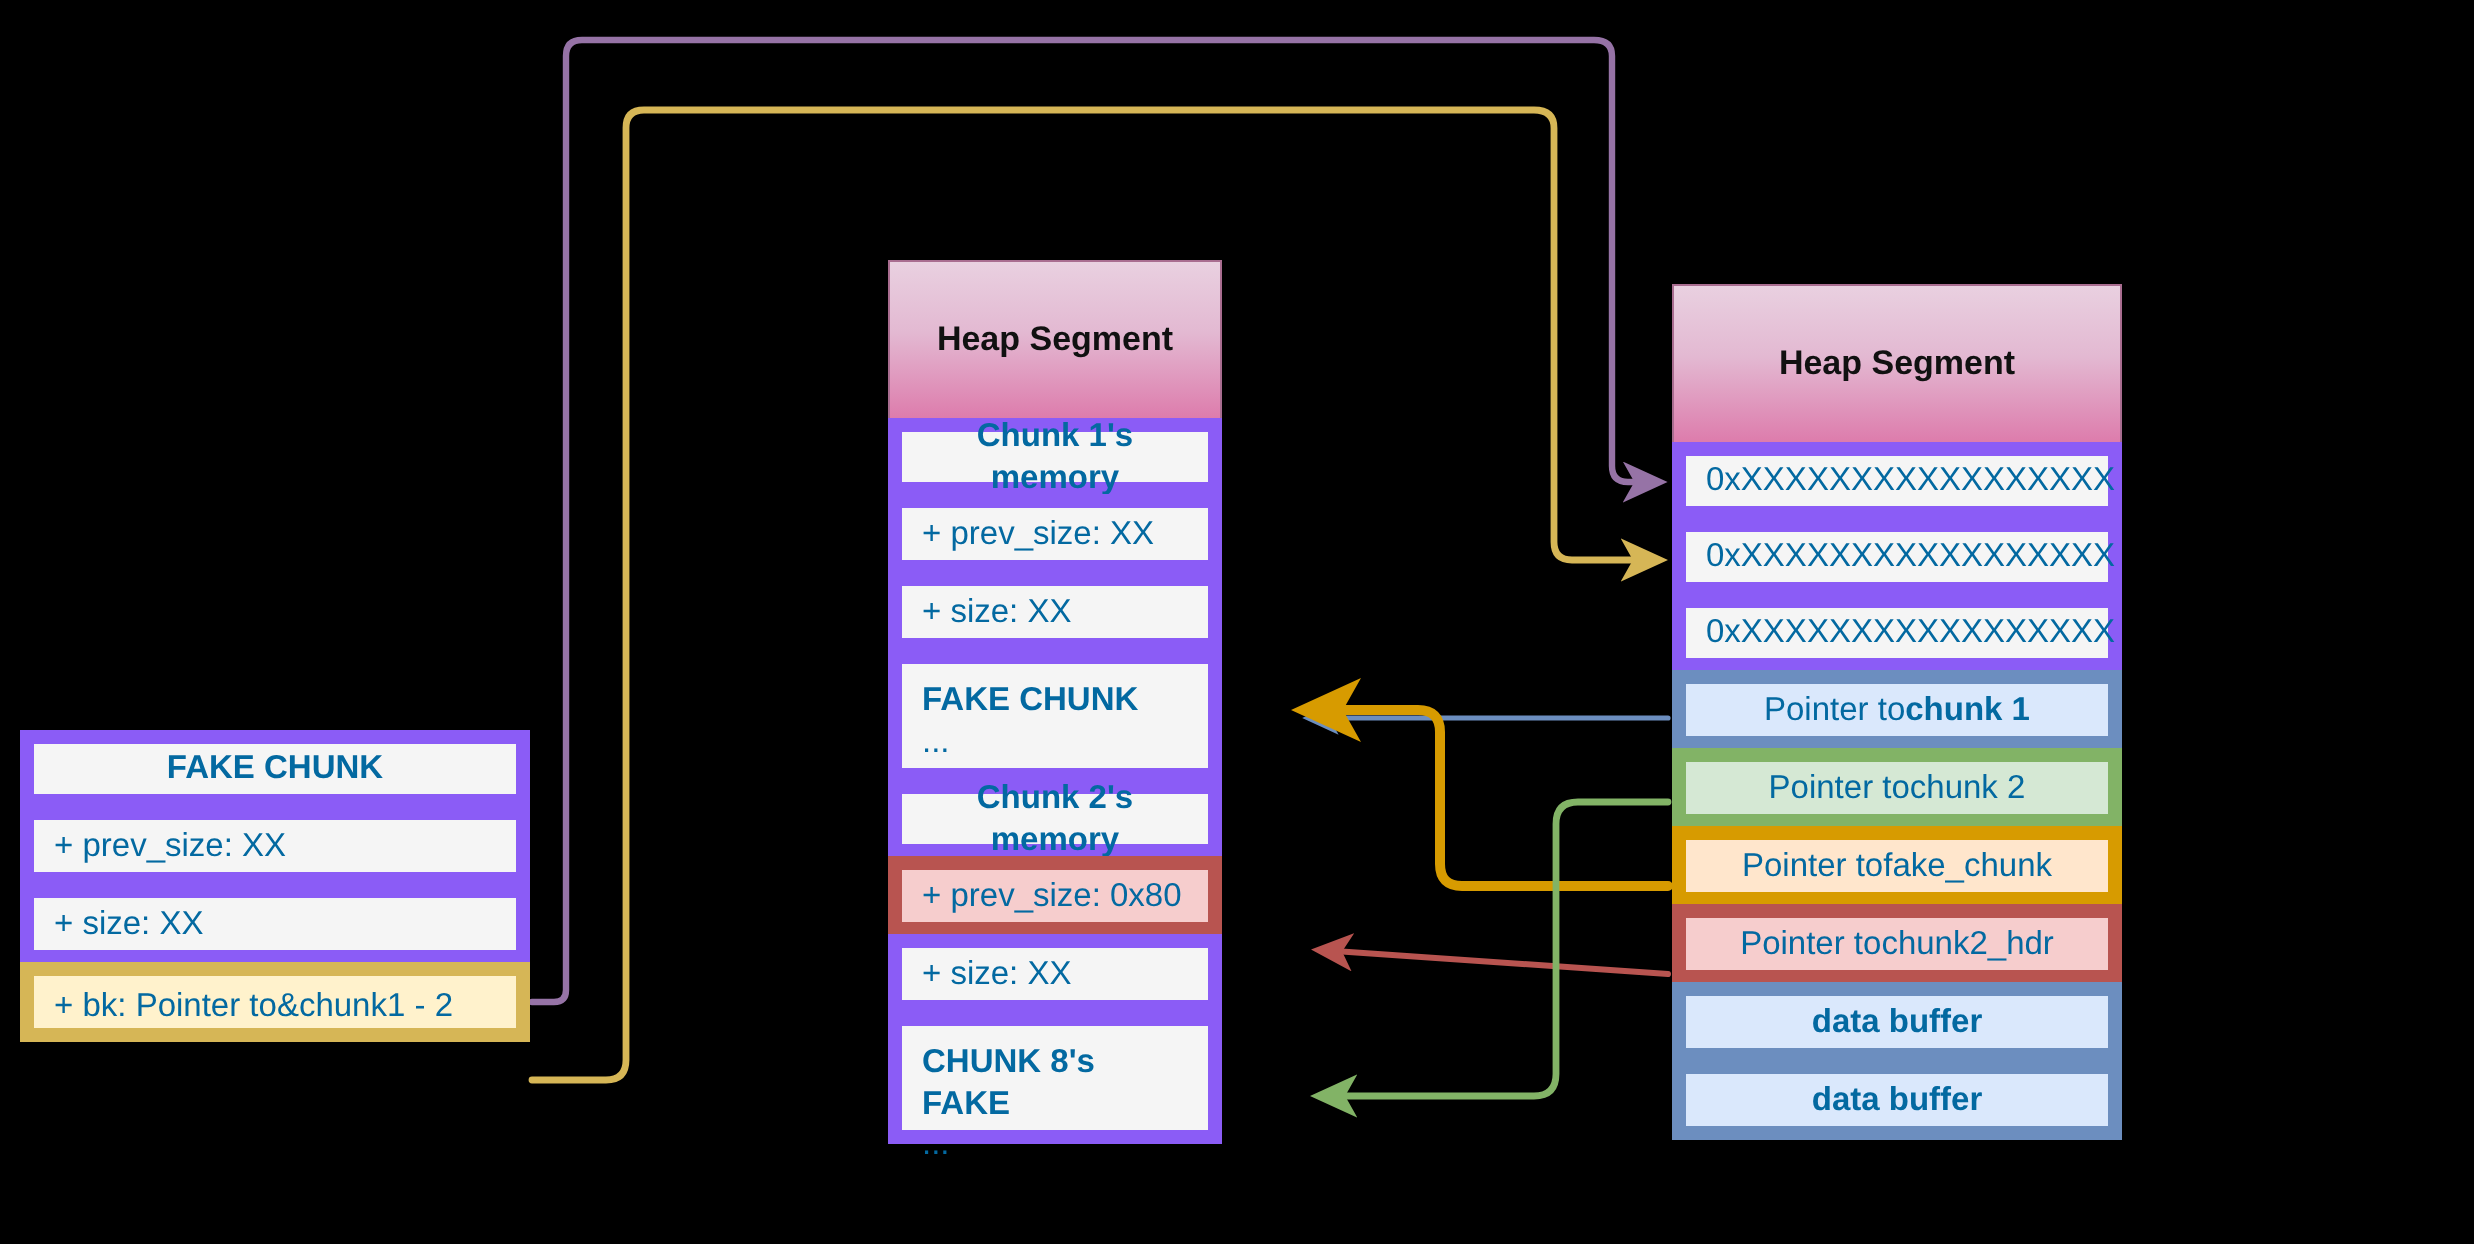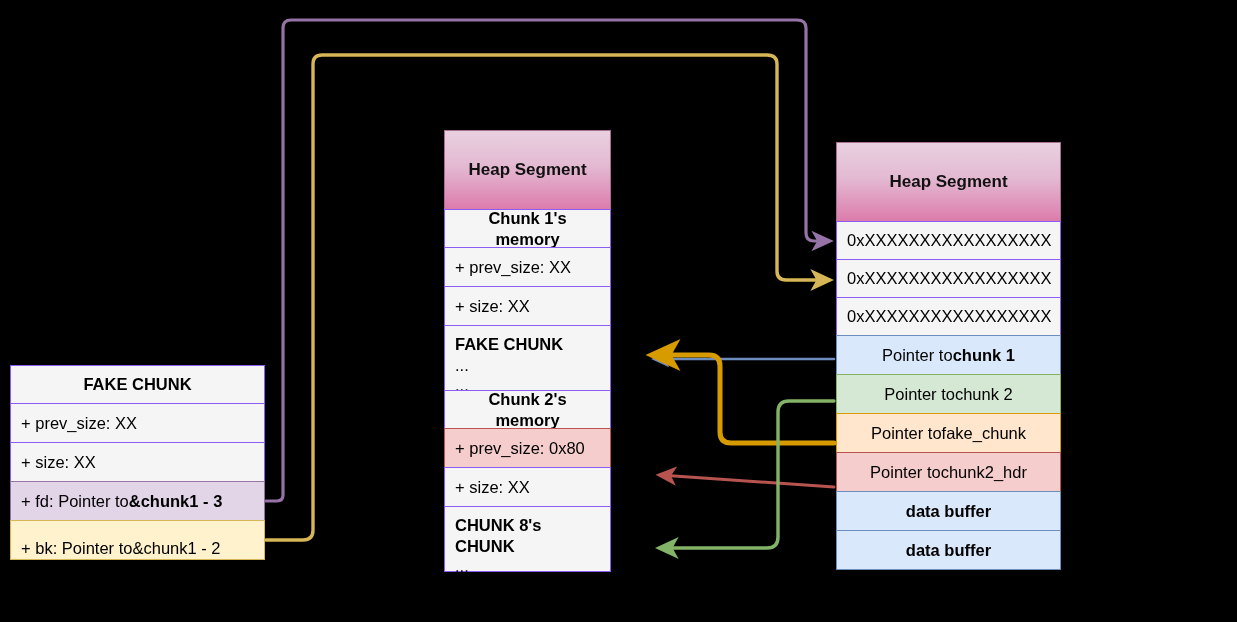--- a/index.html
+++ b/index.html
@@ -8,23 +8,23 @@
     font-family:"Liberation Sans","DejaVu Sans",sans-serif;
     -webkit-font-smoothing:antialiased;
   }
   #canvas{position:absolute;left:0;top:0;width:1237px;height:622px;}
   svg.wires{position:absolute;left:0;top:0;width:1237px;height:622px;pointer-events:none;}
 
   
   .box{position:absolute;box-sizing:border-box;}
   .row{
     box-sizing:border-box;
-    border:1px solid #8b5cf6;
+    border:7px solid #8b5cf6;
     background:#f5f5f5;
-    color:#000000;
+    color:#0369a1;
     font-size:16.5px;
     line-height:1.25;
     display:flex;
     align-items:center;
     padding:0 10px;
     position:relative;
   }
   .row + .row{margin-top:-1px;}
   .row.center{justify-content:center;text-align:center;}
   .row.bold{font-weight:bold;}
@@ -116,21 +116,21 @@
     </div>
 
     <div class="row center bold h-39">Chunk 2's memory</div>
 
     <div class="row t-red h-40">+ prev_size: 0x80</div>
 
     <div class="row h-40">+ size: XX</div>
 
     <div class="row stack-multiline h-66">
       <span style="font-weight:bold">CHUNK 8's</span>
-      <span style="font-weight:bold">CHUNK</span>
+      <span style="font-weight:bold">FAKE</span>
       <span>...</span>
     </div>
   </div>
 
   <div class="box" id="stack">
     <div class="row hdr h-hdr">Heap Segment</div>
 
     <div class="row h-39">0xXXXXXXXXXXXXXXXXX</div>
     <div class="row h-39">0xXXXXXXXXXXXXXXXXX</div>
     <div class="row h-39">0xXXXXXXXXXXXXXXXXX</div>
@@ -159,24 +159,20 @@
     <div class="row center bold t-blue h-40">data buffer</div>
   </div>
 
   <div class="box" id="fake">
     <div class="row center bold h-39">FAKE CHUNK</div>
 
     <div class="row h-40">+ prev_size: XX</div>
 
     <div class="row h-40">+ size: XX</div>
 
-    <div class="row t-purple h-40">
-      <span>+ fd: Pointer to </span>
-        <span style="font-weight:bold">&amp;chunk1 - 3</span>
-    </div>
 
     <div class="row t-yellow h-40">
       <span>+ bk: Pointer to </span>
         <span style="font-weight:normal">&amp;chunk1 - 2</span>
     </div>
   </div>
 
 </div>
 
 </body></html>

